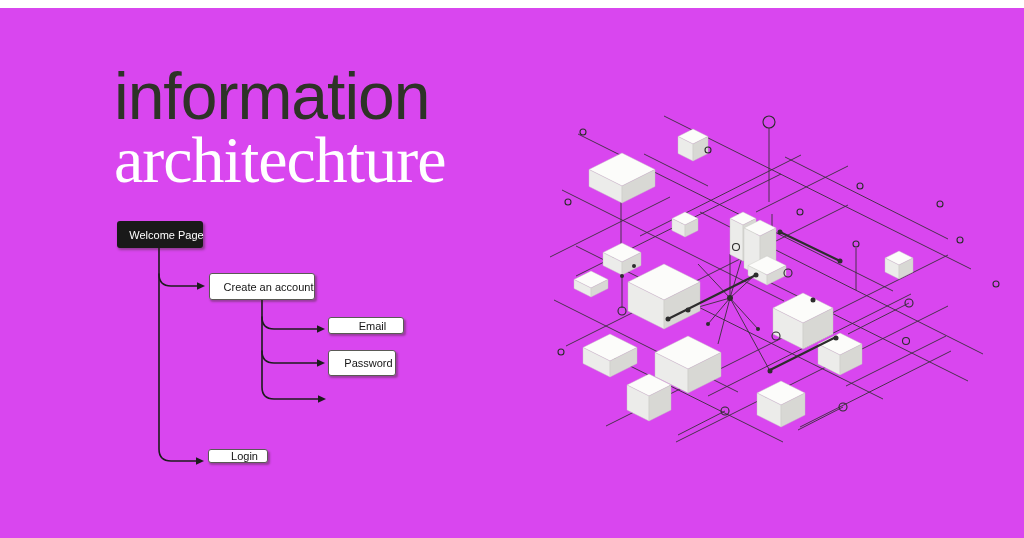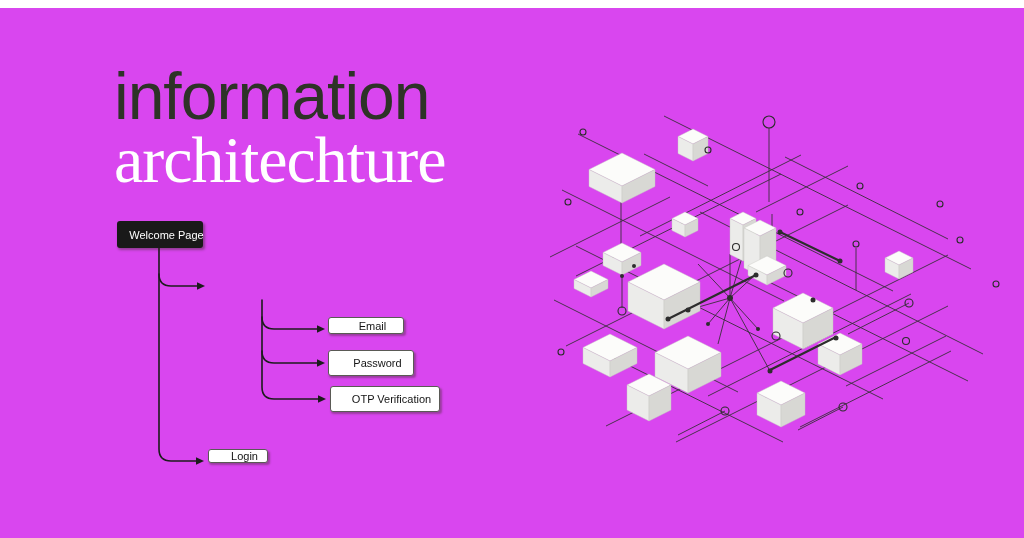--- a/index.html
+++ b/index.html
@@ -45,28 +45,28 @@
       <polygon points="325,321 317,317.3 317,324.7"></polygon>
       <polygon points="325,355 317,351.3 317,358.7"></polygon>
       <polygon points="326,391 318,387.3 318,394.7"></polygon>
       <polygon points="204,453 196,449.3 196,456.7"></polygon>
     </g>
   </svg>
 
   <div class="node dark" style="left:117px;top:213px;width:86px;height:27px">
     <span>Welcome Page</span>
   </div>
+  <div class="node light" style="left:209px;top:265px;width:106px;height:27px">
+    <span>Create an account</span>
+  </div>
   <div class="node light" style="left:328px;top:309px;width:76px;height:17px">
     <span>Email</span>
   </div>
-  <div class="node light" style="left:328px;top:342px;width:86px;height:26px">
+  <div class="node light" style="left:328px;top:342px;width:68px;height:26px">
     <span>Password</span>
-  </div>
-  <div class="node light" style="left:330px;top:378px;width:110px;height:26px">
-    <span>OTP Verification</span>
   </div>
   <div class="node light" style="left:208px;top:441px;width:60px;height:14px">
     <span>Login</span>
   </div>
 
   <svg id="iso" class="iso" width="470" height="354" viewBox="0 0 470 354">
       <g stroke="#2d2d2d" stroke-width="0.9" fill="none" opacity="0.92">
         <line x1="14" y1="96" x2="236" y2="207"></line>
         <line x1="30" y1="40" x2="345" y2="197"></line>
         <line x1="116" y1="22" x2="423" y2="175"></line>

